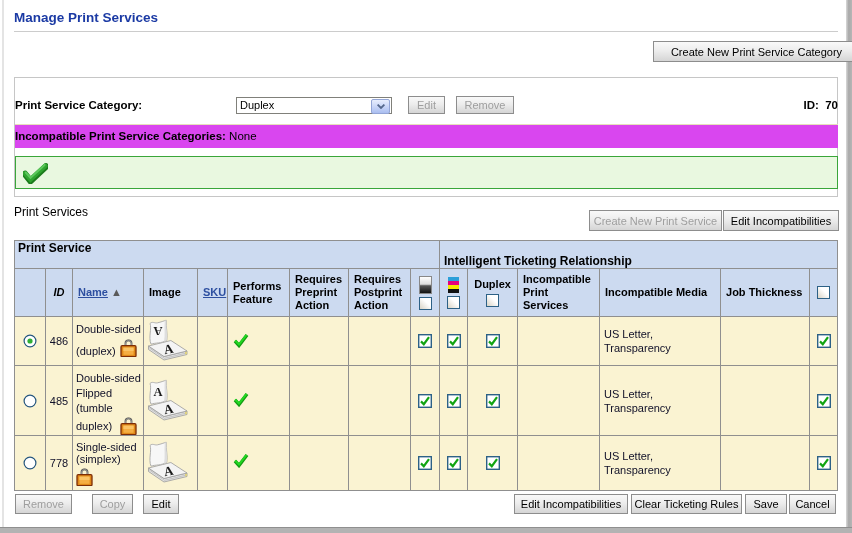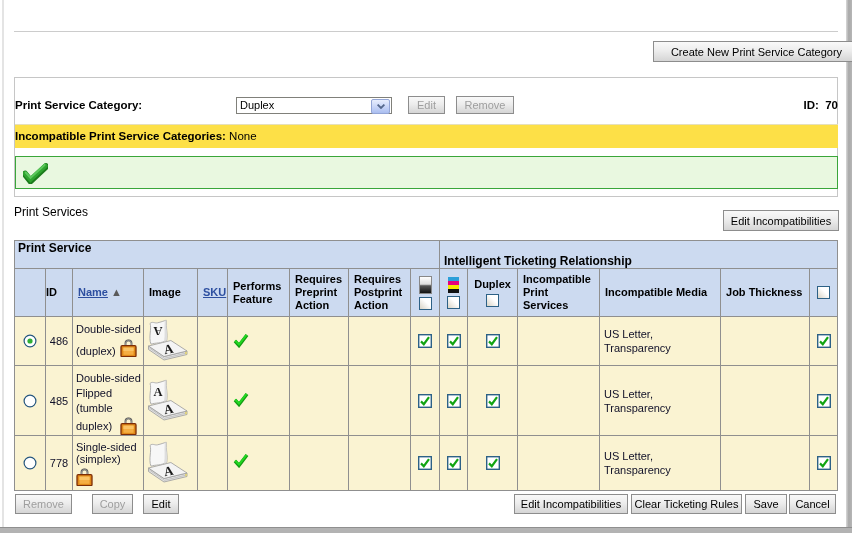--- a/index.html
+++ b/index.html
@@ -18,52 +18,54 @@
   .txt{font-size:11px;color:#101028;}
 </style>
 </head>
 <body>
 <div id="page">
 
   <div class="abs" style="left:2px;top:0;width:2px;height:533px;background:#e4e4e4;"></div>
   <div class="abs" style="left:846px;top:0;width:6px;height:533px;background:linear-gradient(90deg,#d9d9d9,#a9a9a9 45%,#b6b6b6);"></div>
   <div class="abs" style="left:0;top:527px;width:852px;height:6px;background:#b3b3b3;border-top:1px solid #8f8f8f;"></div>
 
+  <div class="abs" style="left:14px;top:10px;font-size:13.5px;font-weight:bold;color:#1b3aa4;">Manage Print Services</div>
   <div class="abs" style="left:14px;top:31px;width:824px;height:1px;background:#cccccc;"></div>
 
   <div class="btn" style="left:653px;top:41px;width:207px;height:21px;">Create New Print Service Category</div>
 
   <div class="abs" style="left:14px;top:77px;width:824px;height:120px;border:1px solid #c6c6c6;box-sizing:border-box;"></div>
   <div class="abs" style="left:15px;top:99px;font-size:11.5px;font-weight:bold;color:#000;">Print Service Category:</div>
 
   <div class="abs" style="left:236px;top:97px;width:156px;height:17px;border:1px solid #80807a;background:#fff;box-sizing:border-box;">
     <div class="abs" style="left:3px;top:1px;font-size:11px;color:#000;">Duplex</div>
     <div class="abs" style="right:1px;top:1px;width:17px;height:13px;background:linear-gradient(#e8eefd,#c3d1f6 60%,#aabef0);border:1px solid #93a5d6;border-radius:2px;display:flex;align-items:center;justify-content:center;">
       <svg width="8" height="5" viewBox="0 0 8 5">
           <path d="M0.6 0.6 L4 4 L7.4 0.6" fill="none" stroke="#55688c" stroke-width="1.8"></path>
         </svg>
     </div>
   </div>
   <div class="btn dis" style="left:408px;top:96px;width:37px;height:18px;">Edit</div>
   <div class="btn dis" style="left:456px;top:96px;width:58px;height:18px;">Remove</div>
   <div class="abs" style="right:14px;top:99px;font-size:11.5px;font-weight:bold;color:#000;">ID:&nbsp; 70</div>
 
-  <div class="abs" style="left:15px;top:124px;width:823px;height:23px;background:#fde047;border-top:1px solid #e6e0bb;">
+  <div class="abs" style="left:15px;top:124px;width:823px;height:23px;background:#d946ef;border-top:1px solid #e6e0bb;">
     <div class="abs" style="left:0px;top:5px;font-size:11.5px;color:#000;"><b>Incompatible Print Service Categories:</b> None</div>
   </div>
 
   <div class="abs" style="left:15px;top:156px;width:823px;height:33px;background:#e9f8e0;border:1px solid #3aa63a;box-sizing:border-box;">
     <svg class="abs" style="left:7px;top:6px;" width="25" height="21" viewBox="0 0 25 21">
       <path d="M2 11 L7.5 18 L23 3.5" fill="none" stroke="#1c7c1c" stroke-width="6.4" stroke-linecap="round"></path>
       <path d="M2 10.4 L7.5 16.5 L22.3 2.8" fill="none" stroke="#2fa42f" stroke-width="4.6" stroke-linecap="round"></path>
       <path d="M2.8 9.6 L7.5 14.8 L21.5 2" fill="none" stroke="#5cc75c" stroke-width="2.2" stroke-linecap="round"></path>
     </svg>
   </div>
 
   <div class="abs" style="left:14px;top:205px;font-size:12px;font-weight:normal;color:#000;">Print Services</div>
+  <div class="btn dis" style="left:589px;top:210px;width:133px;height:21px;">Create New Print Service</div>
   <div class="btn" style="left:723px;top:210px;width:116px;height:21px;">Edit Incompatibilities</div>
 
   <table class="grid abs" style="left:14px;top:240px;width:823px;border-radius:30px;">
     <colgroup>
       <col style="width:31px">
         <col style="width:27px">
         <col style="width:71px">
         <col style="width:54px">
         <col style="width:30px">
         <col style="width:62px">
@@ -77,21 +79,21 @@
         <col style="width:89px">
         <col style="width:28px">
     </colgroup>
     <tbody>
         <tr style="height:23px;">
       <td class="hdr hcell" colspan="9" style="padding-left:3px;font-size:12px;vertical-align:top;padding-top:1px;line-height:13px;">Print Service</td>
       <td class="hdr hcell" colspan="6" style="padding-left:4px;font-size:12px;vertical-align:top;padding-top:14px;line-height:13px;">Intelligent Ticketing Relationship</td>
     </tr>
     <tr style="height:48px;">
       <td class="hdr"></td>
-      <td class="hdr hcell" style="padding-left:0;">ID</td>
+      <td class="hdr hcell" style="text-align:center;padding-left:0;font-style:italic;">ID</td>
       <td class="hdr hcell"><span style="color:#2d4fa0;text-decoration:underline;">Name</span> <span style="color:#5a5a5a;font-size:11px;">▲</span></td>
       <td class="hdr hcell">Image</td>
       <td class="hdr hcell"><span style="color:#2d4fa0;text-decoration:underline;">SKU</span></td>
       <td class="hdr hcell">Performs<br>Feature</td>
       <td class="hdr hcell">Requires<br>Preprint<br>Action</td>
       <td class="hdr hcell">Requires<br>Postprint<br>Action</td>
       <td class="hdr" style="text-align:center;vertical-align:middle;">
         <div style="margin:0 auto;width:11px;height:16px;background:linear-gradient(#fff,#ddd 45%,#555 55%,#111);border:1px solid #888;"></div>
         <div style="margin:3px auto 0;width:11px;height:11px;border:1.4px solid #2d6186;background:linear-gradient(45deg,#d8d3c6,#fff 60%);"></div>
       </td>

